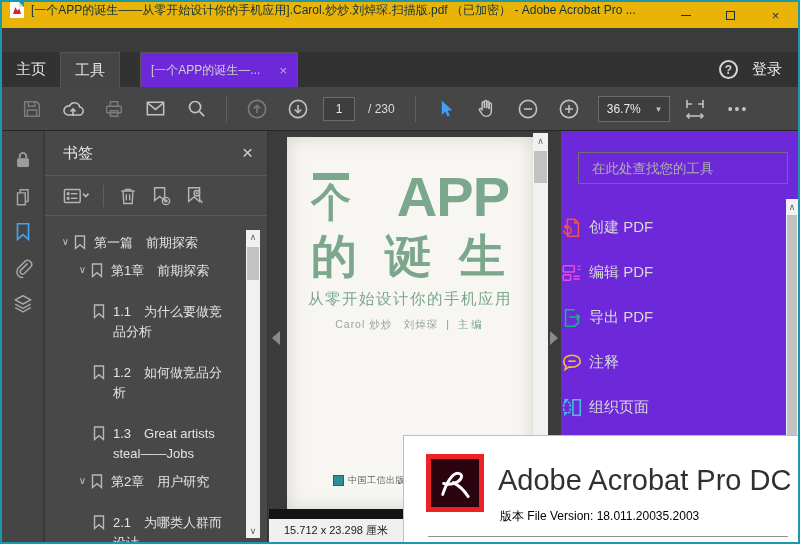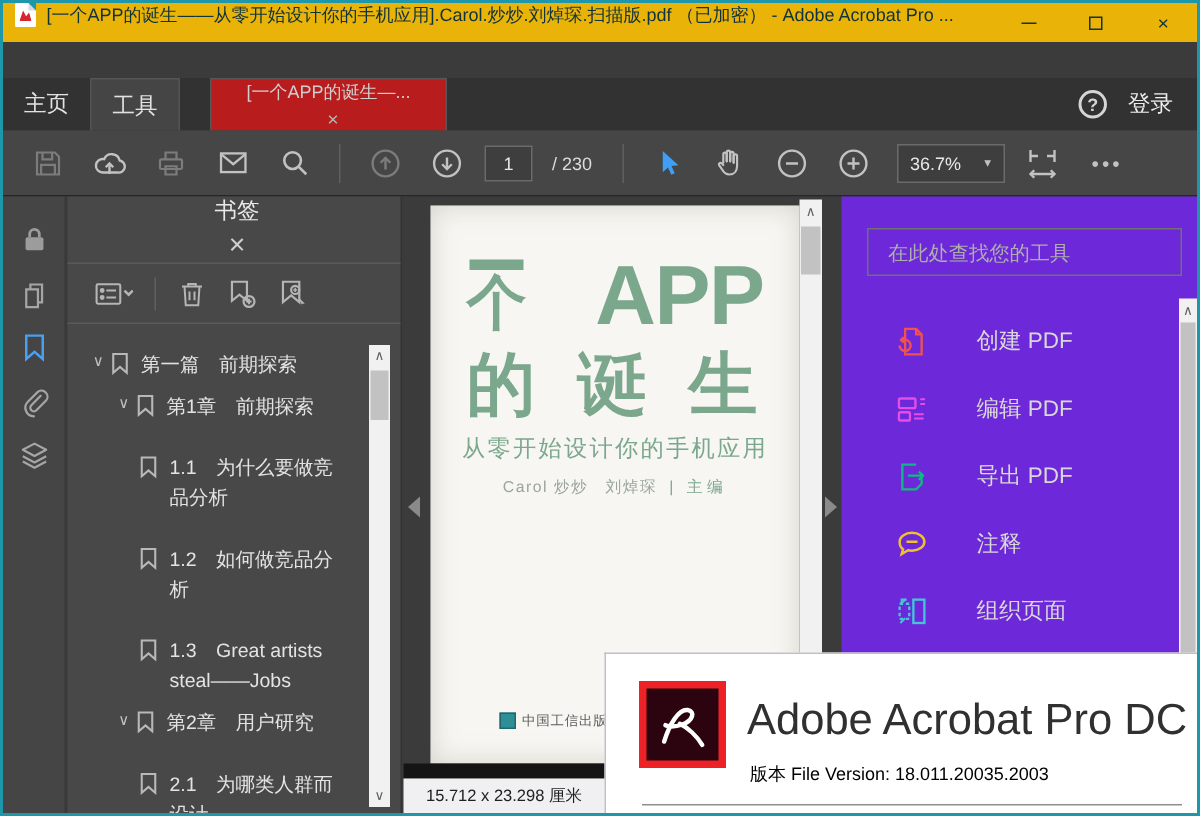--- a/index.html
+++ b/index.html
@@ -22,22 +22,22 @@
   
   .menubar { position:absolute; left:0; top:26px; width:796px; height:24px; background:#ffffff;
              display:flex; align-items:center; padding-left:2px; }
   .menu-item { font-size:12.5px; color:#1a1a1a; padding:0 11px; height:100%; display:flex; align-items:center; }
 
   
   .tabbar { position:absolute; left:0; top:50px; width:796px; height:35px; background:#323232;
             display:flex; align-items:stretch; }
   .tab-text { color:#e2e2e2; font-size:15px; display:flex; align-items:center; padding:0 14px; }
   .tab-tools { background:#454545; border:1px solid #555; border-bottom:none; }
-  .doc-tab { margin-left:20px; background:#b91c1c; border:1px solid #575757; border-bottom:none;
-             display:flex; align-items:center; padding:0 10px; width:158px;flex-direction:column; }
+  .doc-tab { margin-left:20px; background:#6d28d9; border:1px solid #575757; border-bottom:none;
+             display:flex; align-items:center; padding:0 10px; width:158px; }
   .doc-tab-label { color:#cfcfcf; font-size:12px; white-space:nowrap; overflow:hidden; flex:1; }
   .tab-close { color:#b5b5b5; font-size:13px; margin-left:6px; }
   .tab-spacer { flex:1; }
   .help-circle { width:19px; height:19px; border:2px solid #d5d5d5; border-radius:50%; color:#d5d5d5;
                  font-size:12px; font-weight:bold; display:flex; align-items:center; justify-content:center;
                  align-self:center; margin-right:14px; }
   .signin { color:#ededed; font-size:15px; display:flex; align-items:center; padding-right:16px; }
 
   
   .toolbar { position:absolute; left:0; top:85px; width:796px; height:44px; background:#464646;
@@ -54,21 +54,21 @@
   .zoom-caret { color:#c2c2c2; font-size:9px; }
   .more-dots { color:#c2c2c2; font-size:14px; letter-spacing:2px; margin-left:8px; }
 
   
   .main { position:absolute; left:0; top:129px; width:796px; height:411px; }
 
   .nav-strip { position:absolute; left:0; top:0; width:42px; height:411px; background:#454545; border-right:1px solid #383838; }
   .nav-ico { position:absolute; left:10px; width:22px; height:22px; color:#a6a6a6; }
 
   .bm-panel { position:absolute; left:43px; top:0; width:223px; height:411px; background:#484848; border-right:1px solid #333; }
-  .bm-header { height:45px; display:flex; align-items:center; padding:0 14px 0 18px; border-bottom:1px solid #5a5a5a;flex-direction:column; }
+  .bm-header { height:45px; display:flex; align-items:center; padding:0 14px 0 18px; border-bottom:1px solid #5a5a5a; }
   .bm-title { color:#e8e8e8; font-size:15px; flex:1; }
   .bm-close { color:#cfcfcf; font-size:19px; }
   .bm-toolbar { height:40px; display:flex; align-items:center; padding-left:18px; border-bottom:1px solid #5a5a5a; gap:12px; }
   .bm-tb-ico { color:#b5b5b5; display:flex; align-items:center; }
   .bm-tb-sep { width:1px; height:22px; background:#5f5f5f; margin:0 2px; }
   .bm-tree { position:absolute; left:0; top:86px; bottom:0; width:200px; overflow:hidden; padding-top:12px; }
   .bm-row { display:flex; align-items:flex-start; padding:4px 0; color:#e3e3e3; font-size:13px; line-height:20px; }
   .bm-row .chev { width:17px; flex:0 0 auto; color:#c0c0c0; font-size:10px; text-align:center; line-height:18px; }
   .bm-row .bmico { width:20px; flex:0 0 auto; padding-top:2px; }
   .bm-label { flex:1 1 auto; }
@@ -108,21 +108,21 @@
   .pane-arrow.left { left:3px; border-width:7px 8px 7px 0; border-color:transparent #8a8a8a transparent transparent; }
   .pane-arrow.right { left:281px; border-width:7px 0 7px 8px; border-color:transparent transparent transparent #8a8a8a; }
 
   
   .tools-panel { position:absolute; left:559px; top:0; width:237px; height:411px; background:#6d28d9; }
   .tool-search { position:absolute; left:17px; top:21px; width:210px; height:32px; background:transparent;
                  border:1px solid #707070; color:#aeaeae; font-size:13.5px; padding-left:13px;
                  font-family:"Liberation Sans","DejaVu Sans",sans-serif; }
   .tool-search::placeholder { color:#aeaeae; opacity:1; }
   .tool-list { position:absolute; left:0; top:74px; width:225px; }
-  .tool-item { height:45px; display:flex; align-items:center; padding-left:36px; gap:32px; }
+  .tool-item { height:45px; display:flex; align-items:center; gap:6px; }
   .tool-ico { width:22px; height:22px; flex:0 0 auto; }
   .tool-label { color:#d8d8d8; font-size:15px; }
   .tools-scroll { right:0; top:68px; bottom:0; width:12px; }
 
   
   .splash { position:absolute; left:401px; top:433px; width:395px; height:107px; background:#ffffff;
             border-top:1px solid #bfbfbf; border-left:1px solid #bfbfbf; z-index:10; }
   .splash-logo { position:absolute; left:22px; top:18px; width:58px; height:58px; background:#2b0410;
                  border:5px solid #ec2227; display:flex; align-items:center; justify-content:center; }
   .splash-title { position:absolute; left:94px; top:28px; font-size:29px; color:#303030; white-space:nowrap; }

